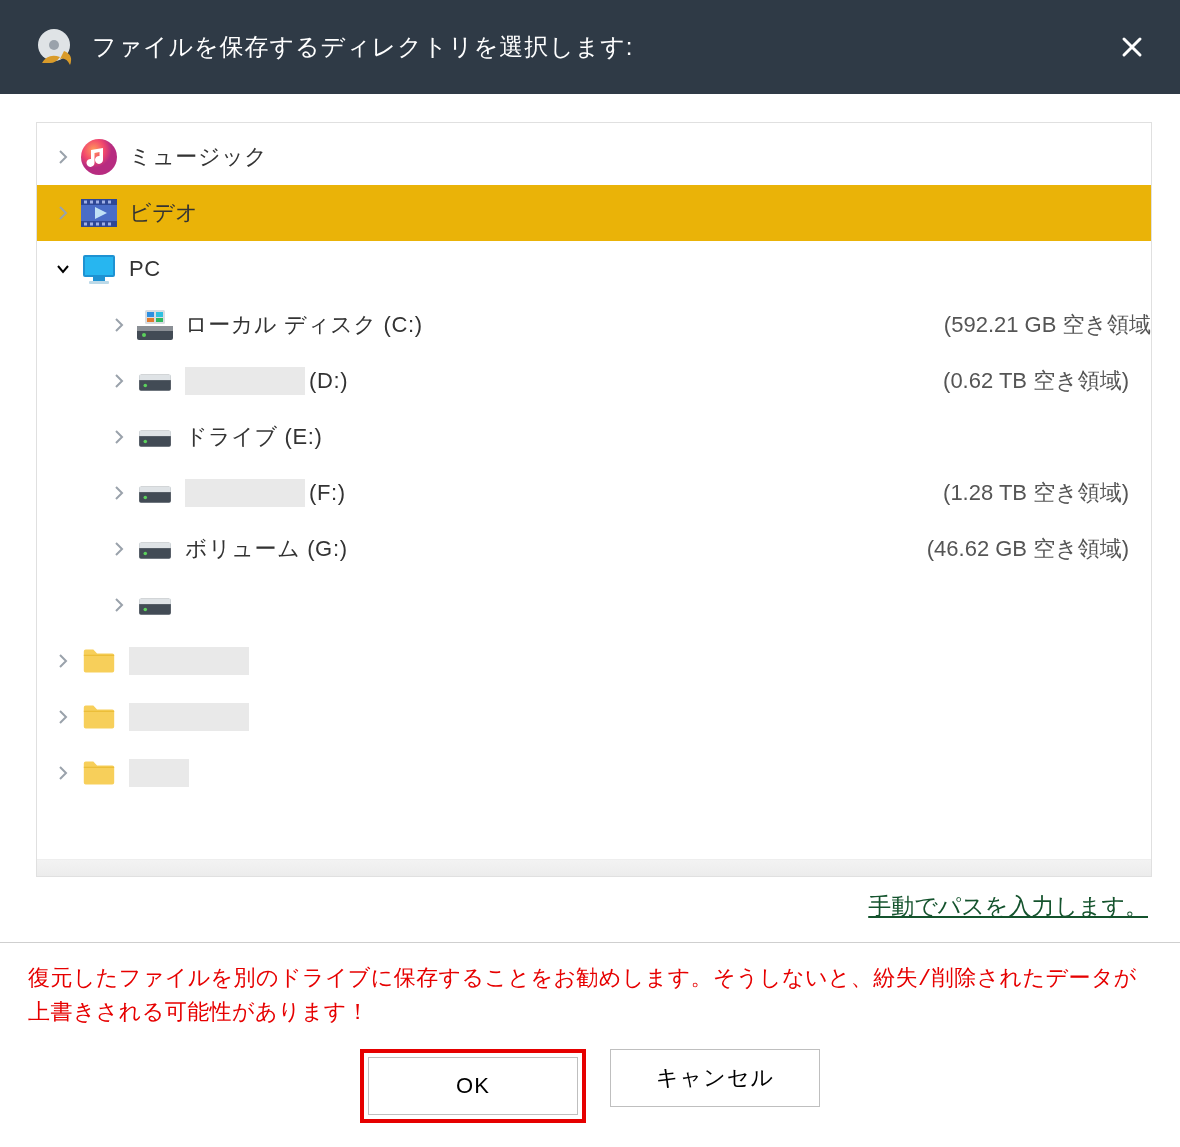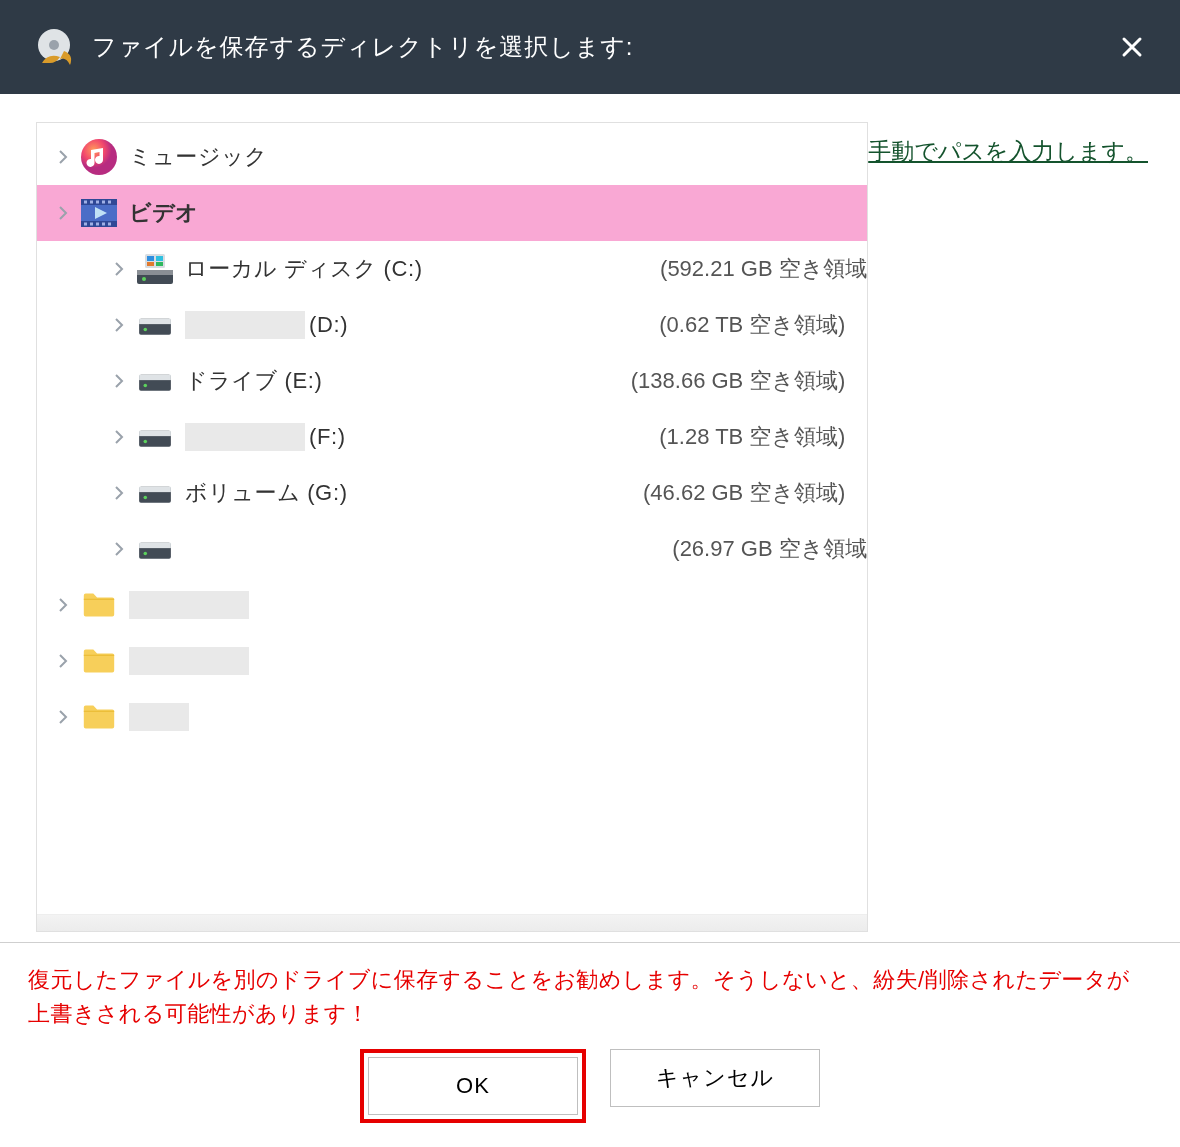--- a/index.html
+++ b/index.html
@@ -50,21 +50,21 @@
     justify-content: center;
     color: #fff;
     font-size: 30px;
     cursor: pointer;
   }
   
   .content {
     flex: 1;
     padding: 28px 28px 10px 36px;
     display: flex;
-    flex-direction: row;
+    flex-direction: column;
     min-height: 0;
   }
   .tree-wrap {
     flex: 1;
     border: 1px solid #e0e0e0;
     overflow: hidden;
     display: flex;
     flex-direction: column;
   }
   .tree {
@@ -78,22 +78,21 @@
     background: linear-gradient(#f3f3f3,#ececec);
   }
   .row {
     display: flex;
     align-items: center;
     height: 56px;
     padding-left: 14px;
     white-space: nowrap;
   }
   .row.selected {
-    background: #f9a8d4;
-    font-weight: bold;
+    background: #eab308;
   }
   .row .chevron {
     width: 24px;
     height: 24px;
     display: inline-flex;
     align-items: center;
     justify-content: center;
     color: #9aa2ab;
     margin-right: 4px;
     flex: none;
@@ -161,20 +160,21 @@
     border: none;
     border-top: 1px solid #cfcfcf;
     margin: 0;
   }
   .warning {
     color: #e60000;
     font-size: 22px;
     padding: 20px 28px 12px 28px;
     line-height: 1.55;
     letter-spacing: 0.02em;
+    font-family: Liberation Mono, monospace;
   }
   .buttons {
     display: flex;
     justify-content: center;
     gap: 24px;
     padding: 6px 0 24px 0;
   }
   .btn {
     min-width: 210px;
     height: 58px;
@@ -264,20 +264,36 @@
                 <rect x="11" y="29.5" width="3" height="3" fill="#9fb0e6"></rect>
                 <rect x="17" y="29.5" width="3" height="3" fill="#9fb0e6"></rect>
                 <rect x="23" y="29.5" width="3" height="3" fill="#9fb0e6"></rect>
                 <rect x="29" y="29.5" width="3" height="3" fill="#9fb0e6"></rect>
               <path d="M16 14 L28 20 L16 26 z" fill="#bfe1f6"></path>
             </svg>
           </span>
           <span class="label">ビデオ</span>
         </div>
 
+        <div class="row indent-1">
+          <span class="chevron expanded">
+            <svg viewBox="0 0 16 16" width="16" height="16">
+                <path d="M3 5 L8 11 L13 5" fill="none" stroke="currentColor" stroke-width="2"></path>
+              </svg>
+          </span>
+          <span class="icon">
+            <svg viewBox="0 0 40 40" width="40" height="40">
+              <rect x="4" y="6" width="32" height="22" rx="2" fill="#1e92d2"></rect>
+              <rect x="6" y="8" width="28" height="18" fill="#27b6f0"></rect>
+              <rect x="14" y="28" width="12" height="4" fill="#1e92d2"></rect>
+              <rect x="10" y="32" width="20" height="3" rx="1" fill="#bcd9e8"></rect>
+            </svg>
+          </span>
+          <span class="label">PC</span>
+        </div>
 
         <div id="drives">
             <div class="row indent-2">
               <span class="chevron">
                 <svg viewBox="0 0 16 16" width="16" height="16">
                   <path d="M5 2 L11 8 L5 14" fill="none" stroke="currentColor" stroke-width="2"></path>
                 </svg>
               </span>
               <span class="icon drive-icon">
                 <svg viewBox="0 0 40 34" width="40" height="34">
@@ -321,21 +337,20 @@
               </span>
               <span class="icon drive-icon">
                 <svg viewBox="0 0 40 34" width="40" height="30">
                   <rect x="2" y="10" width="36" height="18" rx="2" fill="#424b55"></rect>
                   <rect x="2" y="10" width="36" height="6" fill="#dfe3e6"></rect>
                   <circle cx="9" cy="22" r="2" fill="#5cd25c"></circle>
                 </svg>
               </span>
               <span class="label">ドライブ (E:)</span>
               <span class="spacer"></span>
-              <span class="size">(138.66 GB 空き領域)</span>
             </div>
             <div class="row indent-2">
               <span class="chevron">
                 <svg viewBox="0 0 16 16" width="16" height="16">
                   <path d="M5 2 L11 8 L5 14" fill="none" stroke="currentColor" stroke-width="2"></path>
                 </svg>
               </span>
               <span class="icon drive-icon">
                 <svg viewBox="0 0 40 34" width="40" height="30">
                   <rect x="2" y="10" width="36" height="18" rx="2" fill="#424b55"></rect>
@@ -372,21 +387,20 @@
                 </svg>
               </span>
               <span class="icon drive-icon">
                 <svg viewBox="0 0 40 34" width="40" height="30">
                   <rect x="2" y="10" width="36" height="18" rx="2" fill="#424b55"></rect>
                   <rect x="2" y="10" width="36" height="6" fill="#dfe3e6"></rect>
                   <circle cx="9" cy="22" r="2" fill="#5cd25c"></circle>
                 </svg>
               </span>
               <span class="spacer"></span>
-              <span class="size truncated">(26.97 GB 空き領域</span>
             </div>
           </div>
 
         <div class="row indent-1">
           <span class="chevron">
               <svg viewBox="0 0 16 16" width="16" height="16">
                 <path d="M5 2 L11 8 L5 14" fill="none" stroke="currentColor" stroke-width="2"></path>
               </svg>
             </span>
           <span class="icon">

